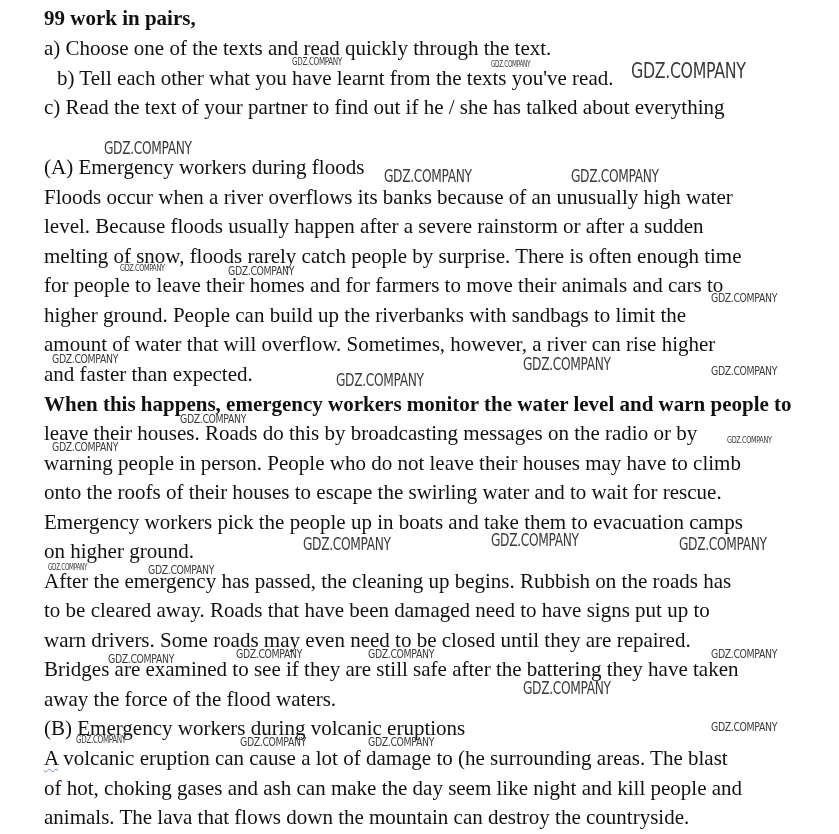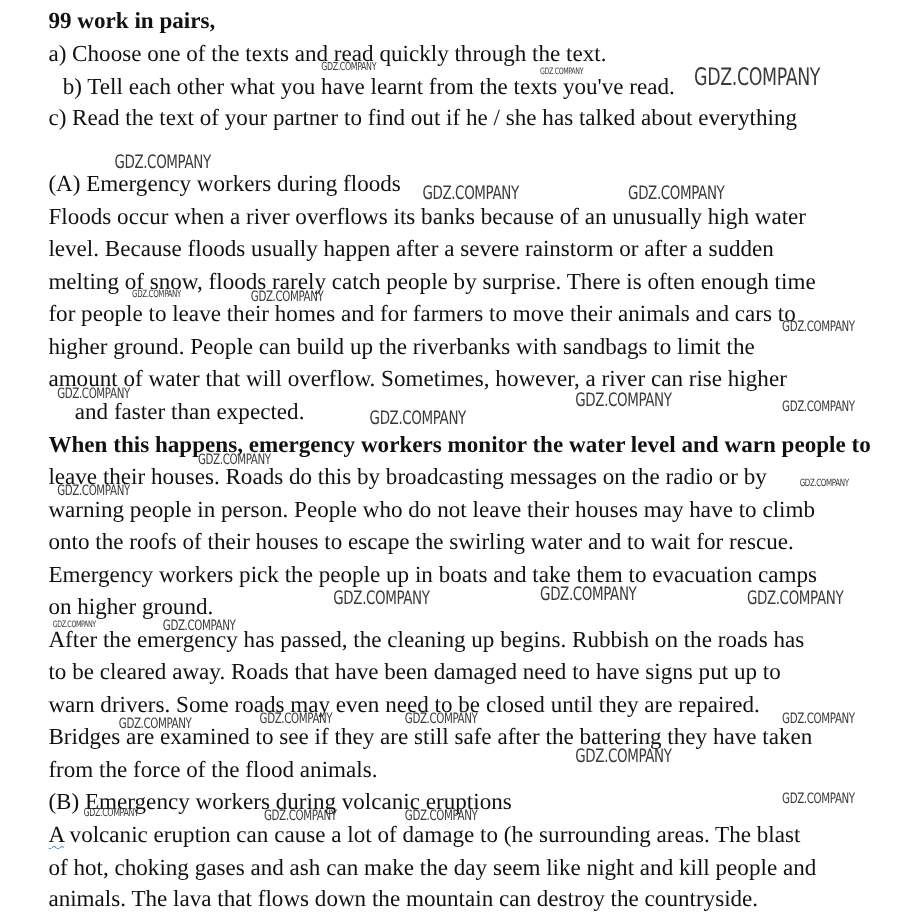--- a/index.html
+++ b/index.html
@@ -64,32 +64,32 @@
   <div class="line" style="top:95px;">c) Read the text of your partner to find out if he / she has talked about everything</div>
 
   <div class="line" style="top:155px;">(A) Emergency workers during floods</div>
 
   <div class="line" style="top:185px;">Floods occur when a river overflows its banks because of an unusually high water</div>
   <div class="line" style="top:214px;">level. Because floods usually happen after a severe rainstorm or after a sudden</div>
   <div class="line" style="top:244px;">melting of snow, floods rarely catch people by surprise. There is often enough time</div>
   <div class="line" style="top:273px;">for people to leave their homes and for farmers to move their animals and cars to</div>
   <div class="line" style="top:332px;">amount of water that will overflow. Sometimes, however, a river can rise higher</div>
   <div class="line" style="top:303px;">higher ground. People can build up the riverbanks with sandbags to limit the</div>
-  <div class="line" style="top:362px;margin-left:24px;">and faster than expected.</div>
+  <div class="line" style="top:362px;">and faster than expected.</div>
   <div class="line" style="top:392px;font-weight:bold;">When this happens, emergency workers monitor the water level and warn people to</div>
   <div class="line" style="top:421px;">leave their houses. Roads do this by broadcasting messages on the radio or by</div>
   <div class="line" style="top:451px;">warning people in person. People who do not leave their houses may have to climb</div>
   <div class="line" style="top:480px;">onto the roofs of their houses to escape the swirling water and to wait for rescue.</div>
   <div class="line" style="top:510px;">Emergency workers pick the people up in boats and take them to evacuation camps</div>
   <div class="line" style="top:539px;">on higher ground.</div>
   <div class="line" style="top:569px;">After the emergency has passed, the cleaning up begins. Rubbish on the roads has</div>
   <div class="line" style="top:598px;">to be cleared away. Roads that have been damaged need to have signs put up to</div>
   <div class="line" style="top:628px;">warn drivers. Some roads may even need to be closed until they are repaired.</div>
   <div class="line" style="top:657px;">Bridges are examined to see if they are still safe after the battering they have taken</div>
-  <div class="line" style="top:687px;">from the force of the flood animals.</div>
+  <div class="line" style="top:687px;">away the force of the flood waters.</div>
 
   <div class="line" style="top:716px;">(B) Emergency workers during volcanic eruptions</div>
 
   <div class="line" style="top:746px;"><span class="squig">A</span><span> volcanic eruption can cause a lot of damage to (he surrounding areas. The blast</span></div>
   <div class="line" style="top:776px;">of hot, choking gases and ash can make the day seem like night and kill people and</div>
   <div class="line" style="top:805px;">animals. The lava that flows down the mountain can destroy the countryside.</div>
 
   <div class="wm wm-xs" style="left:292px; top:57px;">GDZ.COMPANY</div>
   <div class="wm wm-xs" style="left:491px; top:61px; font-size:8px;">GDZ.COMPANY</div>
   <div class="wm wm-l" style="left:631px; top:60px;">GDZ.COMPANY</div>

